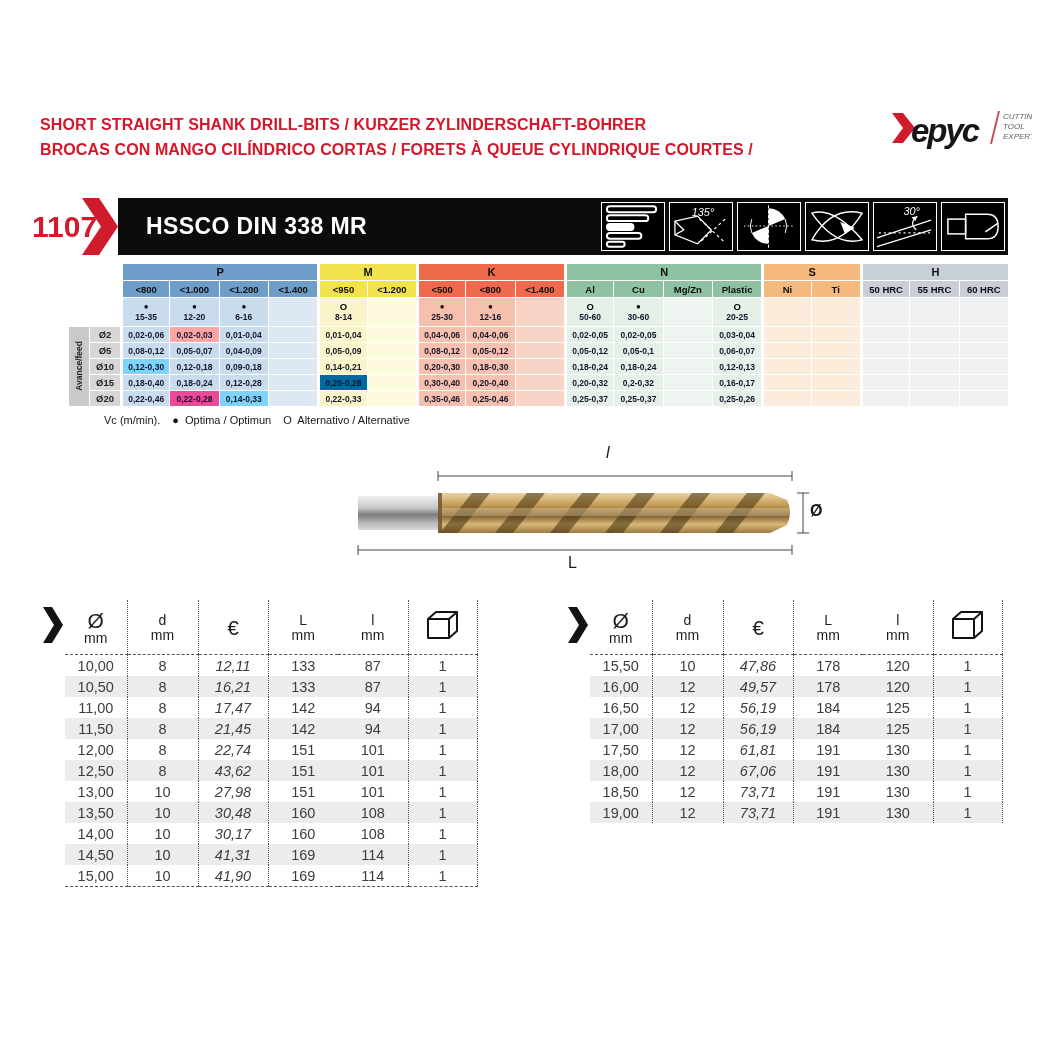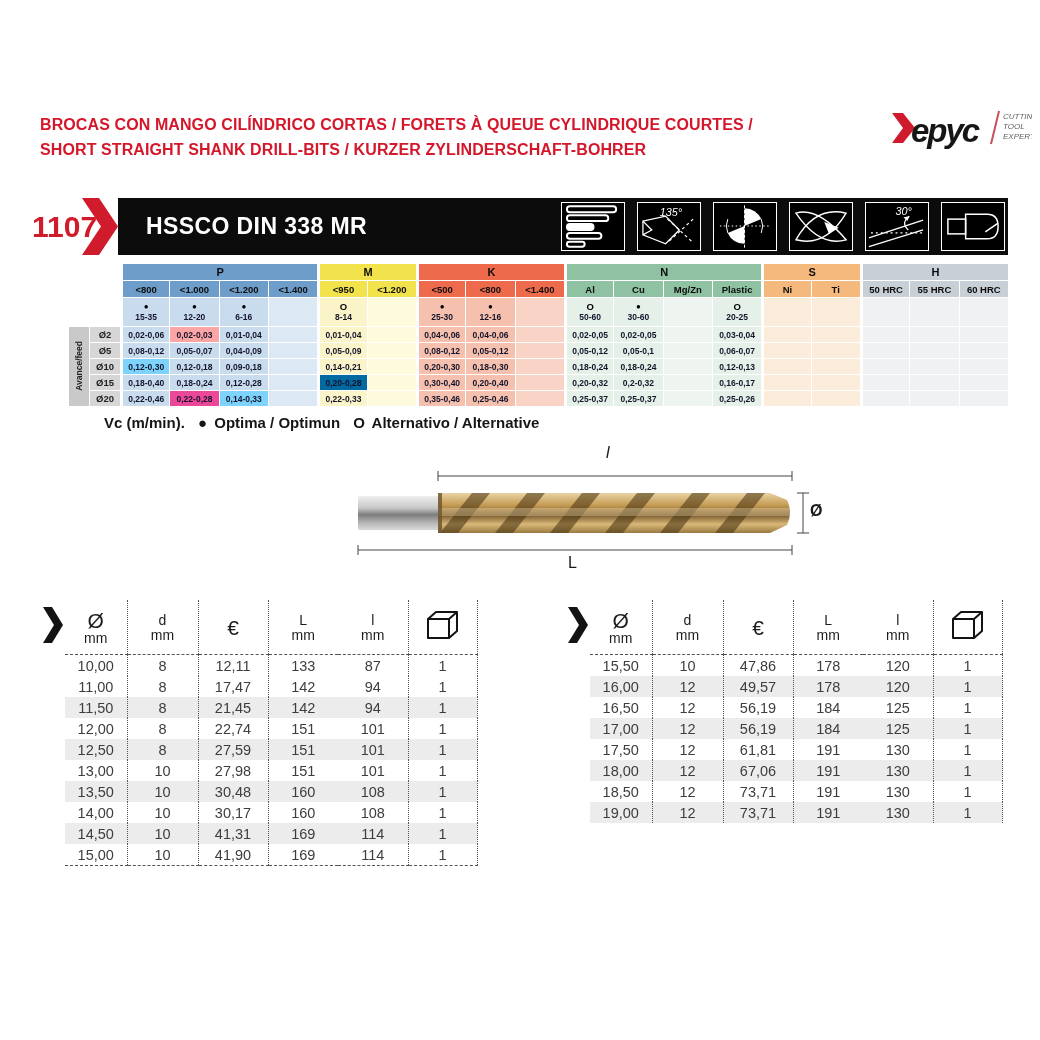--- a/index.html
+++ b/index.html
@@ -16,42 +16,42 @@
            font-size:33px;letter-spacing:-2px;fill:#161616}
   .lg-tag{font-family:"Liberation Sans",sans-serif;font-style:italic;font-size:8px;fill:#5f5f5f}
 
   
   .prod{position:absolute;left:32px;top:198px;width:976px;height:57px;display:flex}
   .prod-code{width:50px;font-size:30px;font-weight:bold;color:#cf1b2b;
              display:flex;align-items:center}
   .prod-chevron{flex:0 0 36px}
   .prod-bar{flex:1;background:#0c0c0c;display:flex;align-items:center;min-width:0}
   .prod-name{margin-left:28px;color:#ffffff;font-size:23px;font-weight:bold;letter-spacing:.4px;white-space:nowrap}
-  .icon-strip{margin-left:auto;display:flex;gap:12px;margin-right:3px}
+  .icon-strip{margin-left:auto;display:flex;gap:4px;margin-right:3px}
   .ticon{width:64px;height:49px;background:#000;border:1.5px solid #fff;box-sizing:border-box}
   .ticon svg{width:100%;height:100%;display:block}
   .ticon text{font-family:"Liberation Sans",sans-serif;font-style:italic;font-size:11px;fill:#fff}
 
   
   .sptab-wrap{position:absolute;left:68px;top:263px;width:941px}
   table.sptab{border-collapse:separate;border-spacing:1px;table-layout:fixed;width:100%}
   .sptab td{padding:0;text-align:center;vertical-align:middle;overflow:hidden;white-space:nowrap}
   .sptab .void{background:transparent}
   .sptab .gh{height:16px;font-size:11px;font-weight:bold;color:#0d0d0d}
   .sptab .sh{height:16px;font-size:9.5px;font-weight:bold;color:#0d0d0d}
   .sptab .sy{height:28px;font-size:8.5px;font-weight:bold;color:#13132a;line-height:10px}
   .sptab .sy .sym{display:block;font-size:8px;line-height:10px;color:#000}
   .sptab .sy .symO{display:block;font-size:9.5px;line-height:10px;font-weight:bold;color:#000}
   .sptab .dv{height:15px;font-size:8.5px;font-weight:bold;color:#13132a}
   .sptab .feed{background:#c9c9c9;font-size:8.5px;font-weight:bold;color:#222}
   .sptab .feed span{writing-mode:vertical-rl;transform:rotate(180deg);display:inline-block}
   .sptab .dia{background:#d6d6d6;font-size:9.5px;font-weight:bold;color:#222}
   .sptab .gs{border-left:2px solid #fff}
 
-  .legend{position:absolute;left:104px;top:414px;font-size:15px;font-weight:bold;color:#161616}
+  .legend{position:absolute;left:104px;top:414px;font-size:11px;font-weight:normal;color:#161616}
   .legend .ls{margin-left:9px;margin-right:3px}
 
   
   .figure{position:absolute;left:340px;top:446px;width:490px;height:132px}
   .figure svg{position:absolute;left:0;top:0}
   .fig-lab{position:absolute;color:#1a1a1a;font-size:16px}
   .fig-l{left:266px;top:-2px;font-style:italic}
   .fig-L{left:228px;top:108px}
   .fig-dia{left:470px;top:56px;font-weight:bold}
 
@@ -62,31 +62,31 @@
   table.otab{border-collapse:collapse;table-layout:fixed;width:437px}
   .otab td{padding:0;text-align:center;vertical-align:middle}
   .otab .ochev{border:none !important;background:#fff !important}
   .otab .oh{height:54px;border-bottom:1px dashed #555}
   .otab .sep{border-right:1px dotted #555}
   .otab .m{font-size:21px;color:#1d1d1d;line-height:23px}
   .otab .m.sm{font-size:14px;line-height:17px}
   .otab .s{font-size:14px;color:#1d1d1d;line-height:13px}
   .otab .dr td{height:21px;font-size:14.5px;color:#3d3d3d}
   .otab tr.alt td{background:#ececec}
-  .otab .price{}
+  .otab .price{font-style:italic}
   .otab tr.last td{border-bottom:1px dashed #555}
 </style>
 </head>
 <body>
 
 <div class="page">
 
   <div class="title-block">
+    <div>SHORT STRAIGHT SHANK DRILL-BITS / KURZER ZYLINDERSCHAFT-BOHRER</div>
     <div>BROCAS CON MANGO CILÍNDRICO CORTAS / FORETS À QUEUE CYLINDRIQUE COURTES /</div>
-    <div>SHORT STRAIGHT SHANK DRILL-BITS / KURZER ZYLINDERSCHAFT-BOHRER</div>
   </div>
 
   <div class="logo">
     <svg width="140" height="50" viewBox="0 0 140 50">
       <polygon points="0,11 11,11 23,26 11,41 0,41 11,26" fill="#cf1b2b"></polygon>
       <text x="19" y="40" class="lg-word">epyc</text>
       <line x1="99" y1="42" x2="107" y2="9" stroke="#c4515b" stroke-width="2"></line>
       <text x="111" y="17" class="lg-tag">CUTTING</text>
       <text x="111" y="27" class="lg-tag">TOOL</text>
       <text x="111" y="37" class="lg-tag">EXPERTS</text>
@@ -460,20 +460,29 @@
           </tr>
           <tr class="dr">
             <td class="ochev"></td>
             <td class=" sep">10,00</td>
             <td class=" sep">8</td>
             <td class="price sep">12,11</td>
             <td class="">133</td>
             <td class=" sep">87</td>
             <td class=" sep">1</td>
           </tr>
+          <tr class="dr alt">
+            <td class="ochev"></td>
+            <td class=" sep">10,50</td>
+            <td class=" sep">8</td>
+            <td class="price sep">16,21</td>
+            <td class="">133</td>
+            <td class=" sep">87</td>
+            <td class=" sep">1</td>
+          </tr>
           <tr class="dr">
             <td class="ochev"></td>
             <td class=" sep">11,00</td>
             <td class=" sep">8</td>
             <td class="price sep">17,47</td>
             <td class="">142</td>
             <td class=" sep">94</td>
             <td class=" sep">1</td>
           </tr>
           <tr class="dr alt">
@@ -491,21 +500,21 @@
             <td class=" sep">8</td>
             <td class="price sep">22,74</td>
             <td class="">151</td>
             <td class=" sep">101</td>
             <td class=" sep">1</td>
           </tr>
           <tr class="dr alt">
             <td class="ochev"></td>
             <td class=" sep">12,50</td>
             <td class=" sep">8</td>
-            <td class="price sep">27,59</td>
+            <td class="price sep">43,62</td>
             <td class="">151</td>
             <td class=" sep">101</td>
             <td class=" sep">1</td>
           </tr>
           <tr class="dr">
             <td class="ochev"></td>
             <td class=" sep">13,00</td>
             <td class=" sep">10</td>
             <td class="price sep">27,98</td>
             <td class="">151</td>

